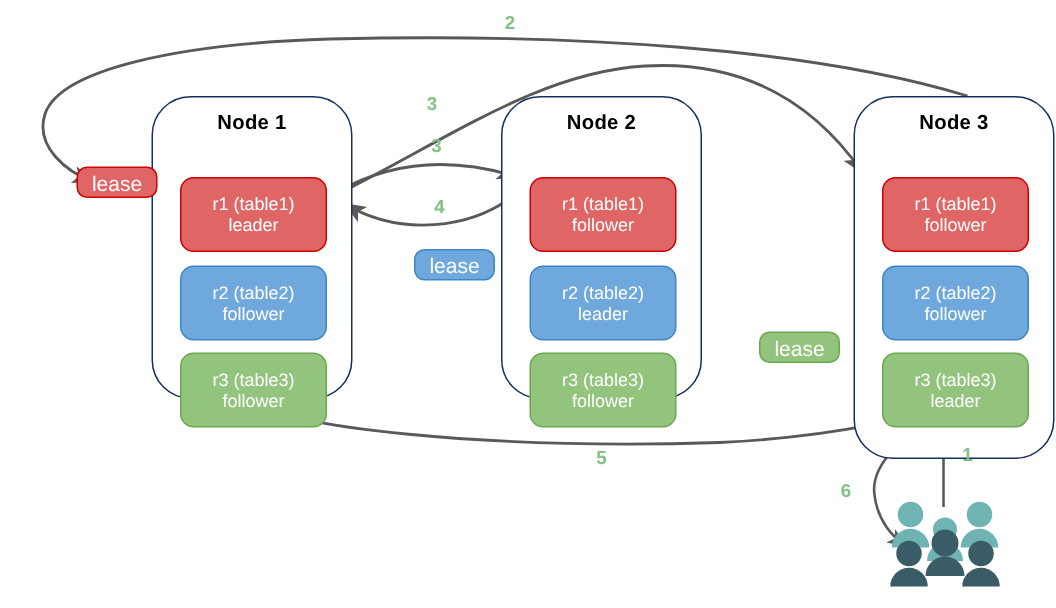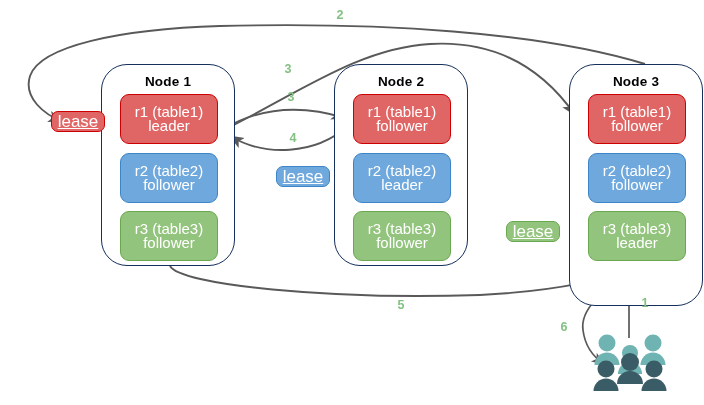--- a/index.html
+++ b/index.html
@@ -43,38 +43,38 @@
   }
   .replica {
     position: absolute;
     box-sizing: border-box;
     border-radius: 9px;
     display: flex;
     flex-direction: column;
     align-items: center;
     justify-content: center;
     color: #ffffff;
-    font-size: 15px;
+    font-size: 12px;
     line-height: 14px;
     text-align: center;
+    margin-top: 24px;
   }
   .replica span { display: block; }
   .rep-red   { background: #e06666; border: 1.4px solid #cc0000; }
   .rep-blue  { background: #6fa8dc; border: 1.4px solid #3d85c6; align-items: center; }
   .rep-green { background: #93c47d; border: 1.4px solid #6aa84f; }
   .lease {
     position: absolute;
     box-sizing: border-box;
     border-radius: 7px;
     display: flex;
     align-items: center;
     justify-content: center;
     color: #ffffff;
-    font-size: 17px;
-    text-decoration: underline;
+    font-size: 14px;
   }
   .lease-red   { background: #e06666; border: 1.4px solid #cc0000; }
   .lease-blue  { background: #6fa8dc; border: 1.4px solid #3d85c6; }
   .lease-green { background: #93c47d; border: 1.4px solid #6aa84f; }
   .step-label {
     position: absolute;
     color: #82c181;
     font-size: 12.5px;
     font-weight: bold;
     text-align: center;

